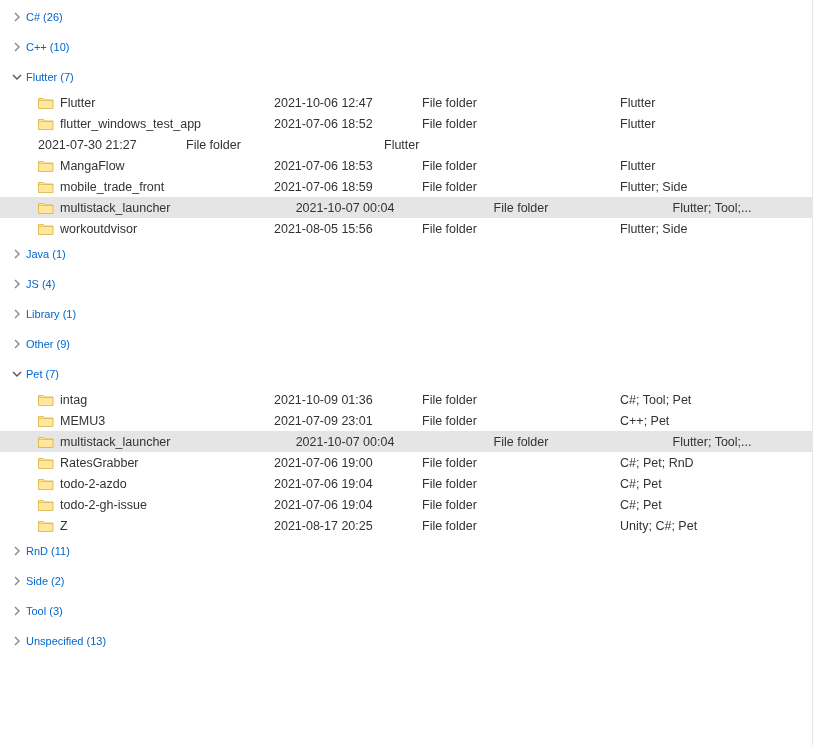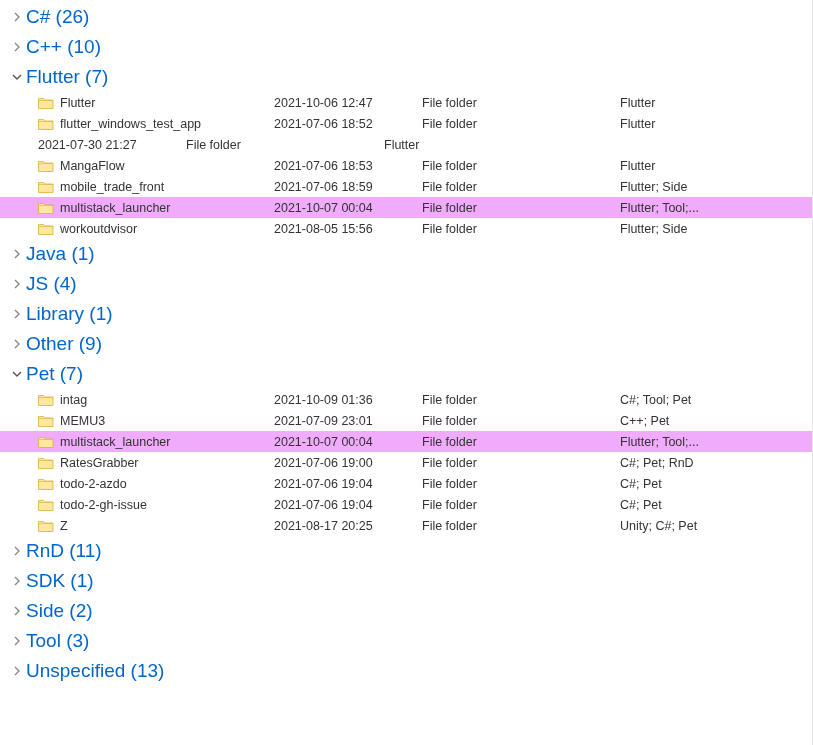--- a/index.html
+++ b/index.html
@@ -20,42 +20,43 @@
     .container {
       padding-top: 2px;
     }
     .group-header {
       display: flex;
       align-items: center;
       height: 30px;
       padding-left: 10px;
       cursor: pointer;
       color: #0066cc;
-      font-size: 19px;
+      font-size: 11px;
     }
     .group-header .chevron {
       width: 14px;
       display: inline-flex;
       align-items: center;
       justify-content: center;
       color: #666;
       font-size: 10px;
       margin-right: 2px;
     }
     .group-header .group-label {
       color: #0066cc;
     }
     .item-row {
       display: flex;
       align-items: center;
       height: 21px;
       padding-left: 38px;
     }
     .item-row.selected {
-      background: #f0abfc;
+      background: #e5e5e5;
+      text-align: center;
     }
     .item-row .folder-icon {
       width: 16px;
       height: 14px;
       flex-shrink: 0;
       margin-right: 6px;
       display: inline-flex;
       align-items: center;
       justify-content: center;
     }
@@ -346,28 +347,20 @@
         </svg>
       </span>
       <span class="group-label">RnD (11)</span>
     </div>
     <div class="group-header">
       <span class="chevron">
         <svg width="10" height="10" viewBox="0 0 10 10">
           <path d="M3 1 L7 5 L3 9" fill="none" stroke="#888" stroke-width="1.4"></path>
         </svg>
       </span>
-      <span class="group-label">SDK (1)</span>
-    </div>
-    <div class="group-header">
-      <span class="chevron">
-        <svg width="10" height="10" viewBox="0 0 10 10">
-          <path d="M3 1 L7 5 L3 9" fill="none" stroke="#888" stroke-width="1.4"></path>
-        </svg>
-      </span>
       <span class="group-label">Side (2)</span>
     </div>
     <div class="group-header">
       <span class="chevron">
         <svg width="10" height="10" viewBox="0 0 10 10">
           <path d="M3 1 L7 5 L3 9" fill="none" stroke="#888" stroke-width="1.4"></path>
         </svg>
       </span>
       <span class="group-label">Tool (3)</span>
     </div>

